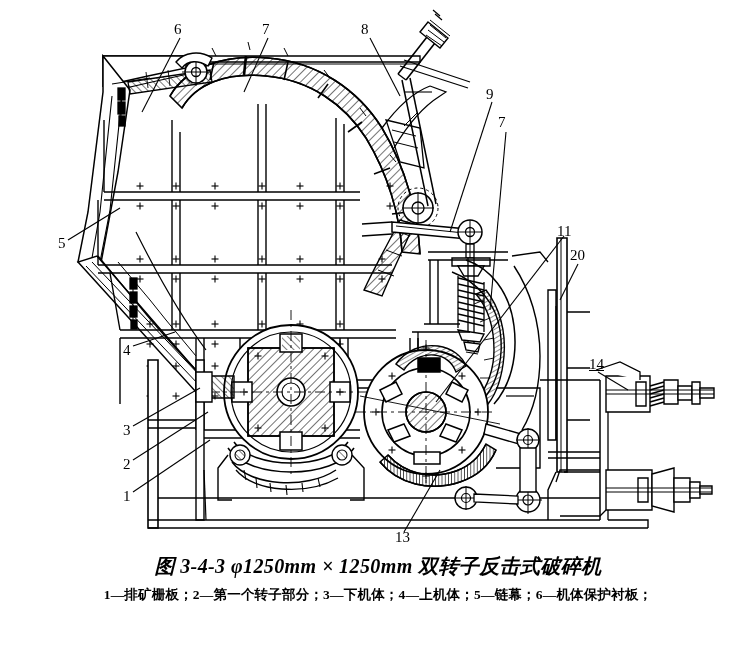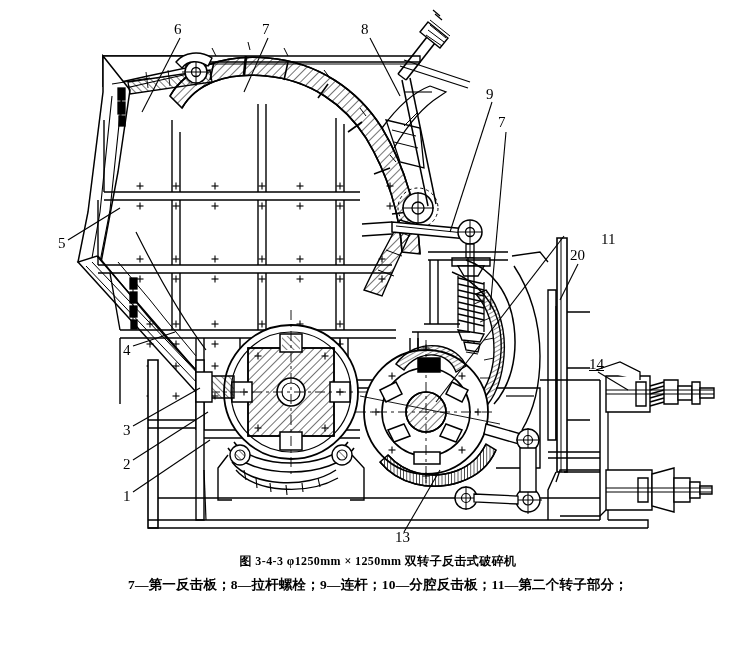--- a/index.html
+++ b/index.html
@@ -37,25 +37,26 @@
   #caption-block {
     position: absolute;
     left: 0;
     top: 545px;
     width: 756px;
     text-align: center;
     color: #000000;
   }
   .fig-title {
     font-family: "Liberation Serif", "DejaVu Serif", serif;
-    font-size: 12px;
+    font-size: 20px;
     font-weight: bold;
     letter-spacing: 0.4px;
     margin: 8px 0 6px 0;
     white-space: nowrap;
+    font-style: italic;
   }
   .legend-line {
     font-family: "Liberation Serif", "DejaVu Serif", serif;
     font-size: 13.5px;
     font-weight: bold;
     letter-spacing: 0.2px;
     margin: 2px 0;
     white-space: nowrap;
   }
 </style>
@@ -523,24 +524,24 @@
     <div class="callout-label" style="left:123px; top:489px;">1</div>
     <div class="callout-label" style="left:123px; top:457px;">2</div>
     <div class="callout-label" style="left:123px; top:423px;">3</div>
     <div class="callout-label" style="left:123px; top:343px;">4</div>
     <div class="callout-label" style="left:58px;  top:236px;">5</div>
     <div class="callout-label" style="left:174px; top:22px;">6</div>
     <div class="callout-label" style="left:262px; top:22px;">7</div>
     <div class="callout-label" style="left:361px; top:22px;">8</div>
     <div class="callout-label" style="left:486px; top:87px;">9</div>
     <div class="callout-label" style="left:498px; top:115px;">7</div>
-    <div class="callout-label" style="left:557px; top:232px;margin-left:44px;">11</div>
+    <div class="callout-label" style="left:557px; top:224px;">11</div>
     <div class="callout-label" style="left:570px; top:248px;">20</div>
     <div class="callout-label" style="left:395px; top:530px;">13</div>
     <div class="callout-label" style="left:589px; top:357px;text-decoration:underline;">14</div>
   </div>
 
   <div id="caption-block">
     <div class="fig-title">图 3-4-3    φ1250mm × 1250mm 双转子反击式破碎机</div>
-    <div class="legend-line">7—第一反击板；8—拉杆螺栓；9—连杆；10—分腔反击板；11—第二个转子部分；</div>
+    <div class="legend-line">1—排矿栅板；2—第一个转子部分；3—下机体；4—上机体；5—链幕；6—机体保护衬板；</div>
   </div>
 
 </div>
 
 </body></html>

